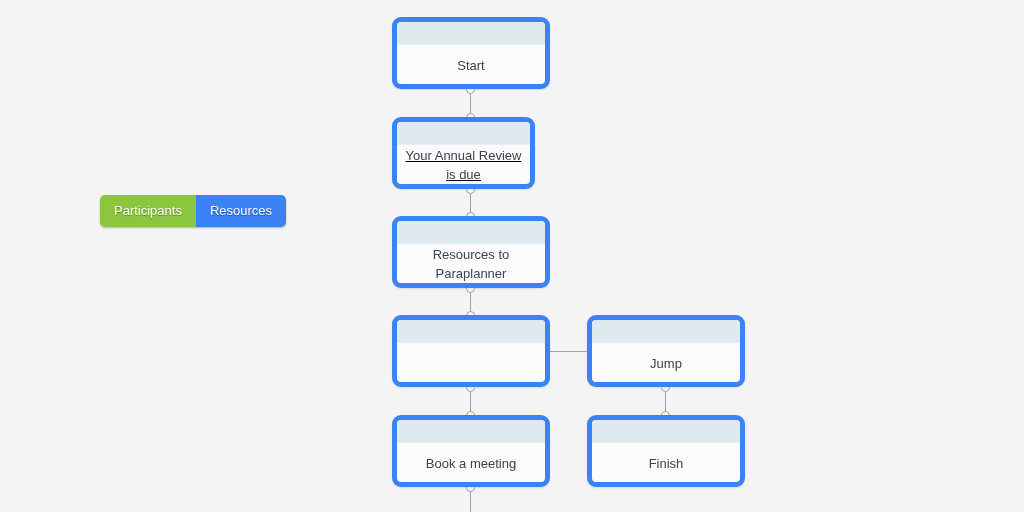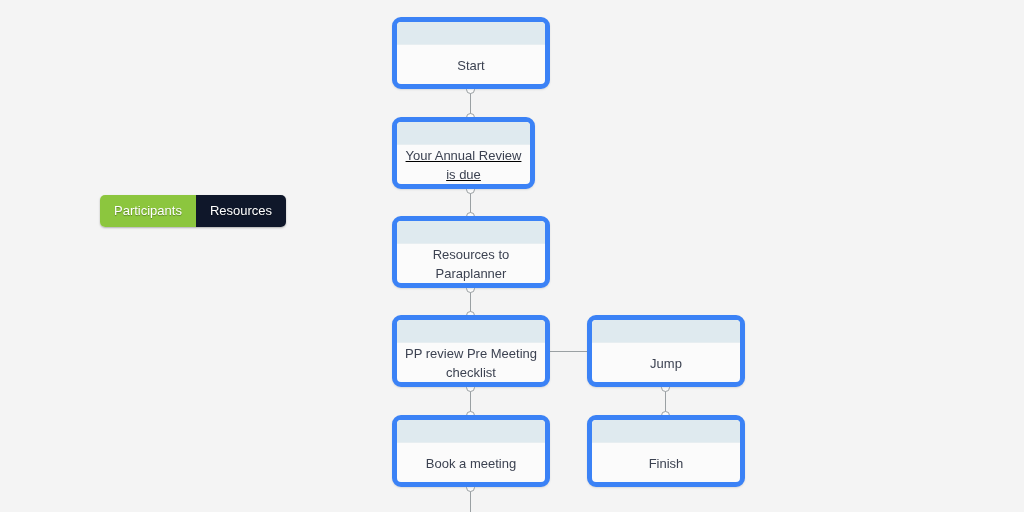--- a/index.html
+++ b/index.html
@@ -42,21 +42,21 @@
     white-space: nowrap;
     box-sizing: border-box;
     text-shadow: 0 1px 1px rgba(0,0,0,0.35);
     cursor: pointer;
     user-select: none;
   }
   .toggle-seg.active {
     background: #8cc63e;
   }
   .toggle-seg.inactive {
-    background: #0f172a;
+    background: #3b82f6;
   }
 
   
   .node {
     position: absolute;
     box-sizing: border-box;
     border: 5px solid #3b82f6;
     border-radius: 9px;
     background: #fbfbfb;
     overflow: hidden;
@@ -158,24 +158,20 @@
 
   <div class="node" style="left:392px; top:216px; width:158px; height:72px;">
     <div class="node-header"></div>
     <div class="node-body">
       <span class="node-label">Resources to Paraplanner</span>
     </div>
   </div>
 
   <div class="node" style="left:392px; top:315px; width:158px; height:72px;">
     <div class="node-header"></div>
-    <div class="node-body">
-      <span class="node-label">PP review Pre Meeting
-checklist</span>
-    </div>
   </div>
 
   <div class="node" style="left:392px; top:415px; width:158px; height:72px;">
     <div class="node-header"></div>
     <div class="node-body">
       <span class="node-label">Book a meeting</span>
     </div>
   </div>
 
   <div class="node" style="left:587px; top:415px; width:158px; height:72px;">

